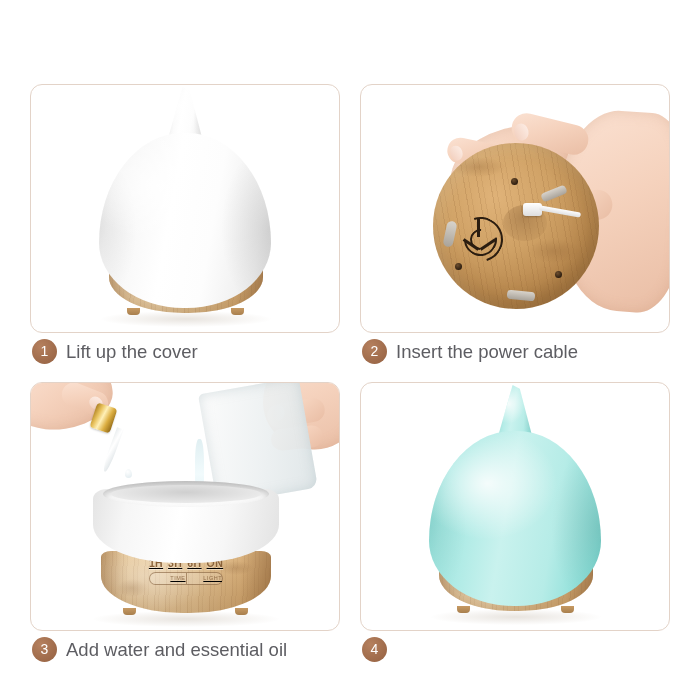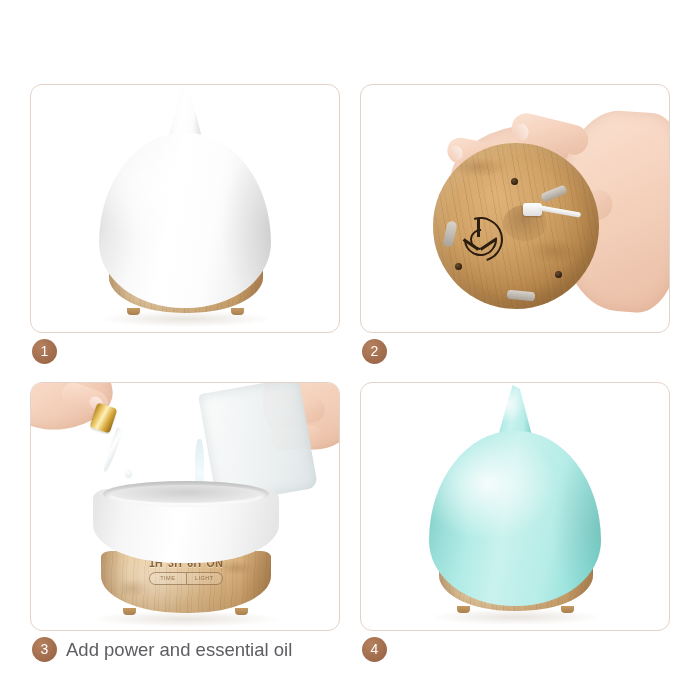--- a/index.html
+++ b/index.html
@@ -145,21 +145,21 @@
   }
   .wood-shadow {
     position: absolute; inset: 0;
     background:
       radial-gradient(ellipse 60% 90% at 26% 40%, rgba(255,255,255,.30), rgba(255,255,255,0) 65%),
       linear-gradient(90deg, rgba(110,70,35,.26) 0%, rgba(110,70,35,0) 16%, rgba(110,70,35,0) 82%, rgba(110,70,35,.30) 100%),
       linear-gradient(180deg, rgba(255,255,255,.08), rgba(95,60,28,.22));
   }
 
   
-  .panel { position: absolute; text-align: center; }
+  .panel { position: absolute; text-align: right; text-decoration: underline; }
   .timer-row {
     display: flex; justify-content: center; gap: 6px;
     font-size: 9px; letter-spacing: .4px;
     color: #8a6239; font-weight: 700;
     text-shadow: 0 1px 0 rgba(255,255,255,.45);
   }
   .btn-row {
     margin-top: 3px;
     display: flex; justify-content: center;
   }
@@ -372,20 +372,21 @@
             <div class="drop">
               <div class="white-mat crackle"></div>
               <div class="shade"></div>
             </div>
           </div>
 
         </div>
       </div>
       <div class="caption">
         <div class="badge">1</div>
+        <div class="caption-text">Lift up the cover</div>
       </div>
     </div>
 
     <div class="cell">
       <div class="card">
         <div class="scene">
 
           <div class="skin soft" style="left:88px; top:44px; width:120px; height:72px;
                       border-radius:56% 48% 40% 50%; transform:rotate(-16deg);"></div>
           <div class="skin" style="left:86px; top:56px; width:58px; height:26px;
@@ -425,20 +426,21 @@
             <div class="socket-well" style="left:70px; top:62px;"></div>
           </div>
 
           <div class="plug" style="left:162px; top:118px;"></div>
           <div class="cord" style="left:178px; top:124px; width:42px; transform:rotate(10deg);"></div>
 
         </div>
       </div>
       <div class="caption">
         <div class="badge">2</div>
+        <div class="caption-text">Insert the power cable</div>
       </div>
     </div>
 
     <div class="cell">
       <div class="card">
         <div class="scene">
 
           <div class="skin soft" style="left:-22px; top:-16px; width:104px; height:62px;
                       border-radius:48% 44% 50% 50%; transform:rotate(-8deg);"></div>
           <div class="skin" style="left:30px; top:4px; width:48px; height:24px;
@@ -491,21 +493,21 @@
           </div>
 
           <div class="bowl" style="left:62px; top:106px; width:186px; height:74px;"></div>
           <div class="bowl-rim" style="left:72px; top:98px; width:166px; height:26px;"></div>
           <div class="bowl-inner" style="left:80px; top:102px; width:150px; height:18px;"></div>
 
         </div>
       </div>
       <div class="caption">
         <div class="badge">3</div>
-        <div class="caption-text">Add power and essential oil</div>
+        <div class="caption-text">Add water and essential oil</div>
       </div>
     </div>
 
     <div class="cell">
       <div class="card">
         <div class="scene">
 
           <div class="ground" style="left:70px; top:226px; width:170px; height:16px;"></div>
 
           <div class="feet">

